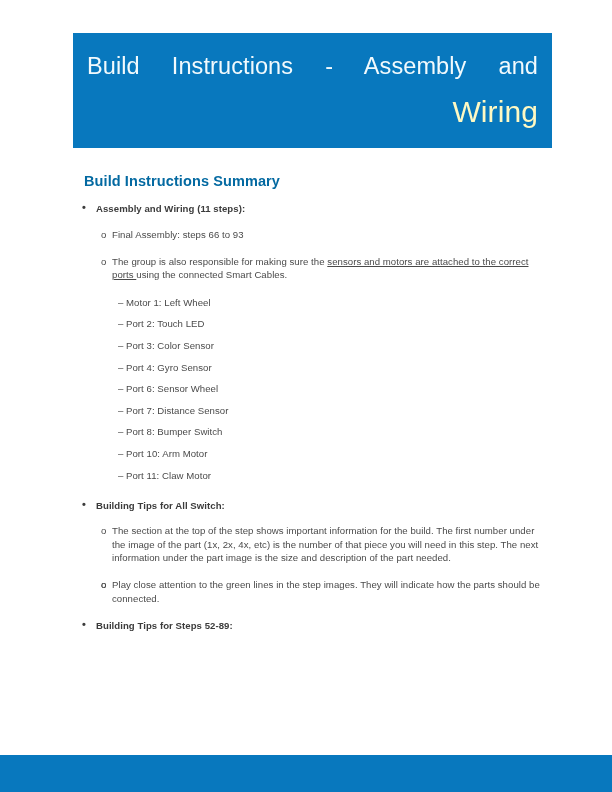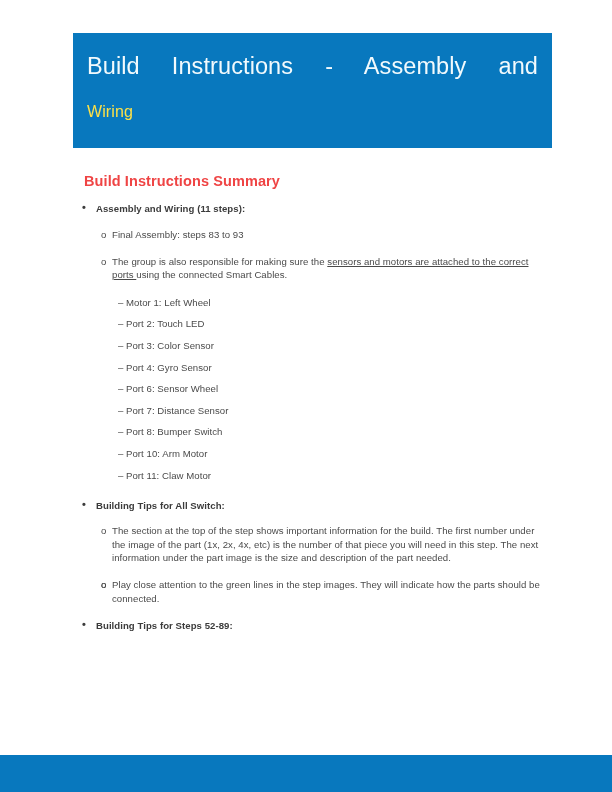--- a/index.html
+++ b/index.html
@@ -38,39 +38,39 @@
     font-size: 23.5px;
     line-height: 30px;
     text-align: justify;
     text-align-last: justify;
     font-weight: 400;
     letter-spacing: 0.1px;
     white-space: nowrap;
     overflow: hidden;
   }
   .title-line-2 {
-    color: #fde047;
-    font-size: 16px;
+    color: #fef9c3;
+    font-size: 30px;
     line-height: 30px;
-    text-align: left;
+    text-align: right;
     font-weight: 400;
     letter-spacing: 0.1px;
     margin-top: 16px;
   }
 
   
   .content {
     position: absolute;
     left: 73px;
     top: 172px;
     width: 480px;
   }
 
   .section-heading {
-    color: #ef4444;
+    color: #0369a1;
     font-size: 14.5px;
     font-weight: 700;
     line-height: 19px;
     margin: 0 0 11px 11px;
     letter-spacing: 0.1px;
   }
 
   
   .lvl1 {
     position: relative;
@@ -165,21 +165,21 @@
 
     <div class="section-heading">Build Instructions Summary</div>
 
     <div class="lvl1">
       <span class="marker">•</span>
       <span>Assembly and Wiring (11 steps):</span>
     </div>
 
     <div class="lvl2 sp-13">
       <span class="marker">o</span>
-      <span>Final Assembly: steps 83 to 93</span>
+      <span>Final Assembly: steps 66 to 93</span>
     </div>
 
     <div class="lvl2 sp-13 para">
       <span class="marker">o</span>
       <span>The group is also responsible for making sure the </span><span class="u">sensors and motors are attached to the correct ports </span><span>using the connected Smart Cables.</span>
     </div>
 
     <div class="lvl3 sp-14">
       <span class="marker">–</span>
       <span>Motor 1: Left Wheel</span>

